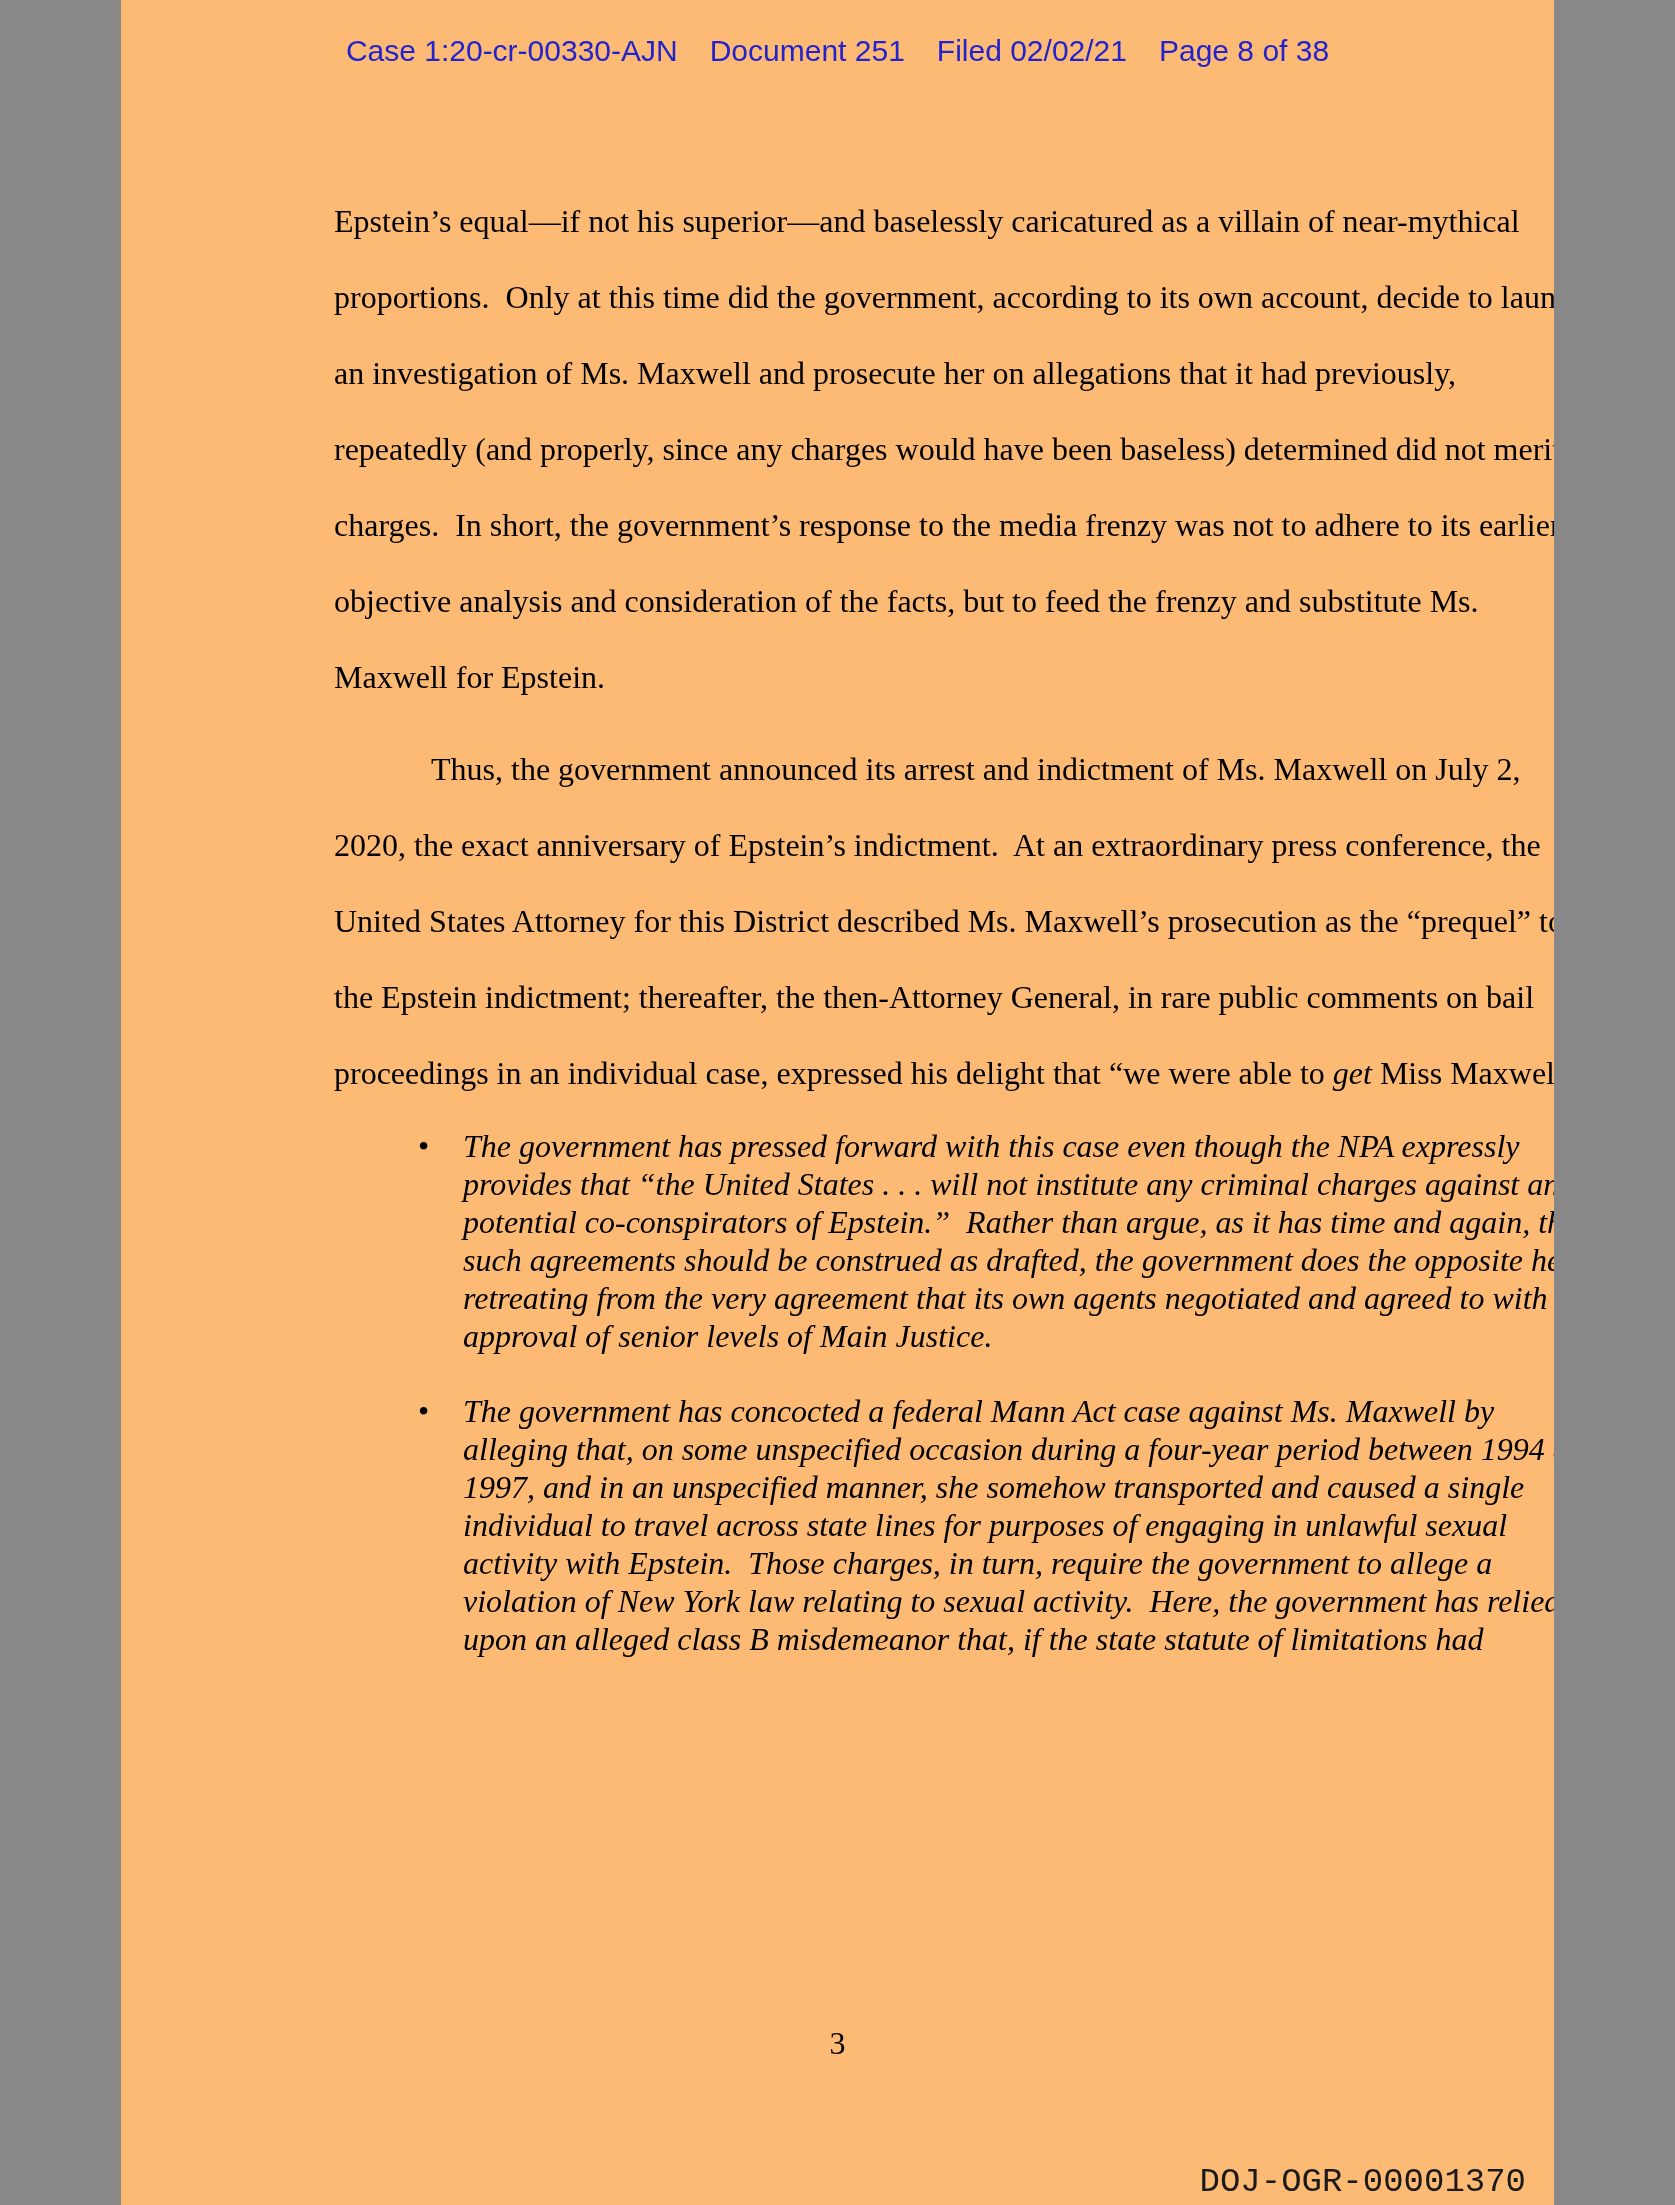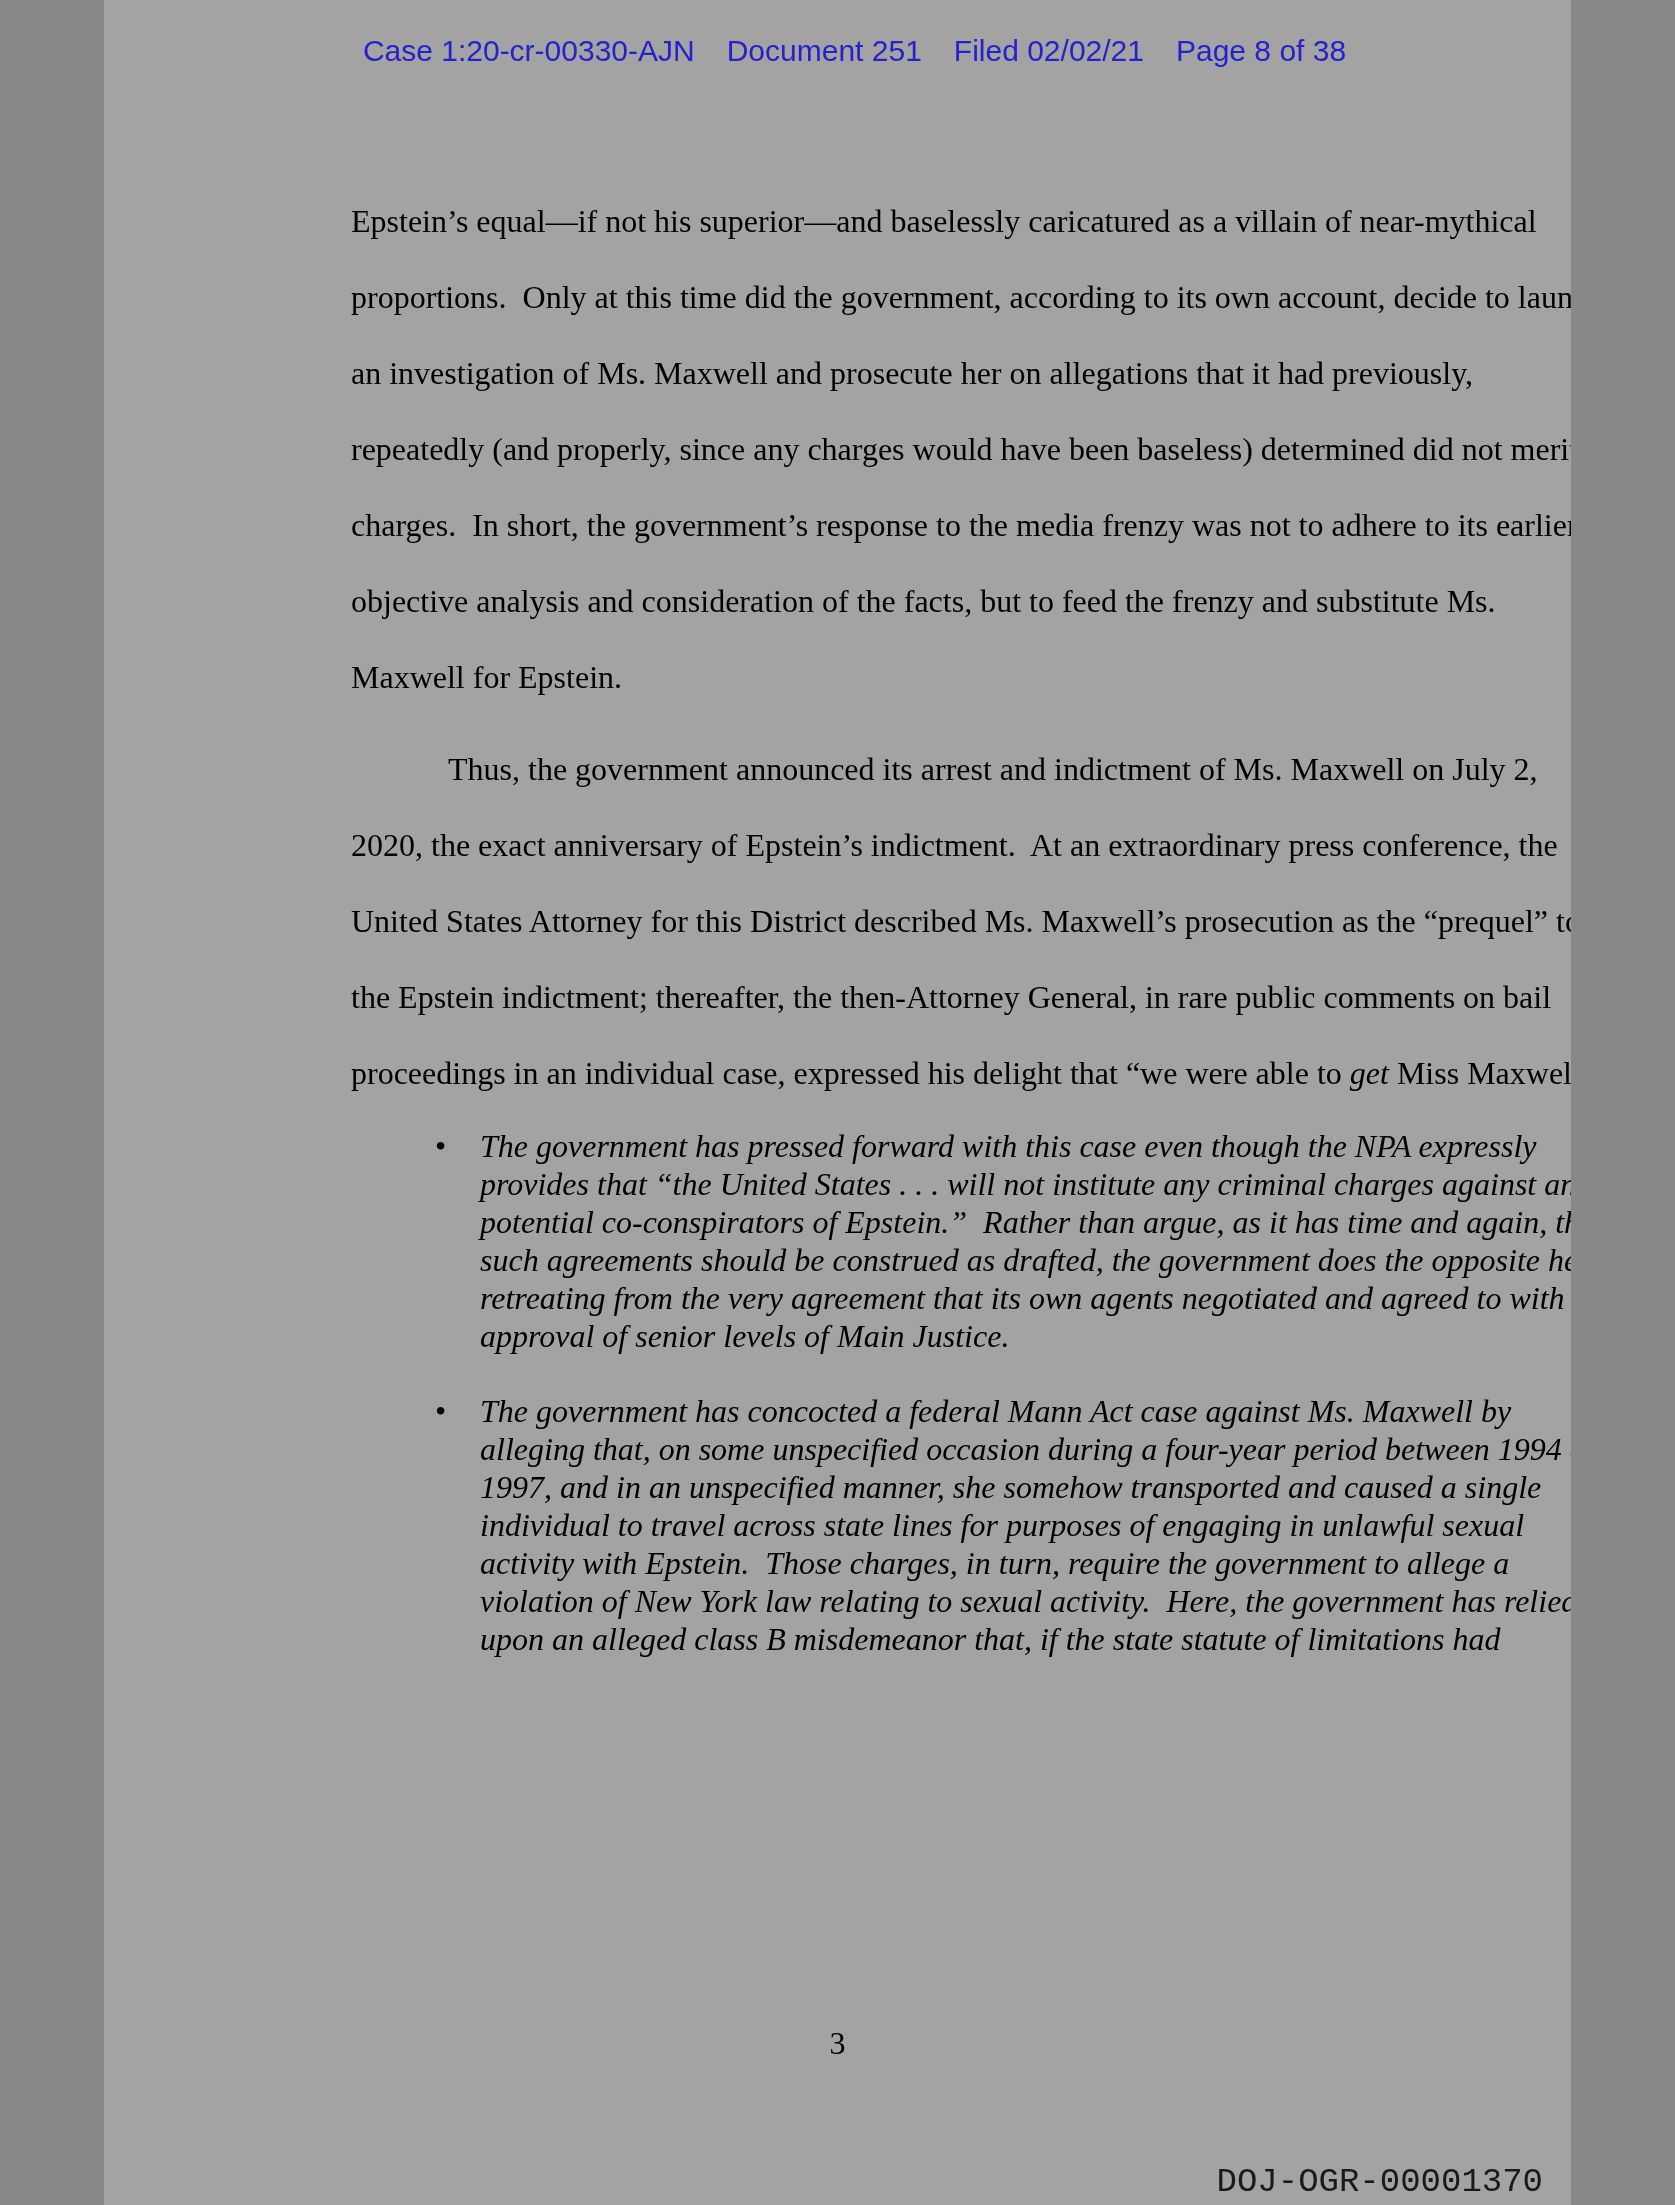--- a/index.html
+++ b/index.html
@@ -5,25 +5,24 @@
   html, body {
     margin: 0;
     padding: 0;
     background: #888;
   }
   .page {
     position: relative;
     width: 1433px;
     height: 2205px;
     margin: 0 auto;
-    background: #a3a3a3;
+    background: #fdba74;
     font-family: "Liberation Serif", serif;
     color: #000000;
     overflow: hidden;
-    padding-left: 34px;
   }
   .ecf-header {
     padding-top: 33px;
     display: flex;
     justify-content: center;
     gap: 32px;
     font-family: "Liberation Sans", sans-serif;
     font-size: 30px;
     line-height: 35px;
     color: #2323cc;

